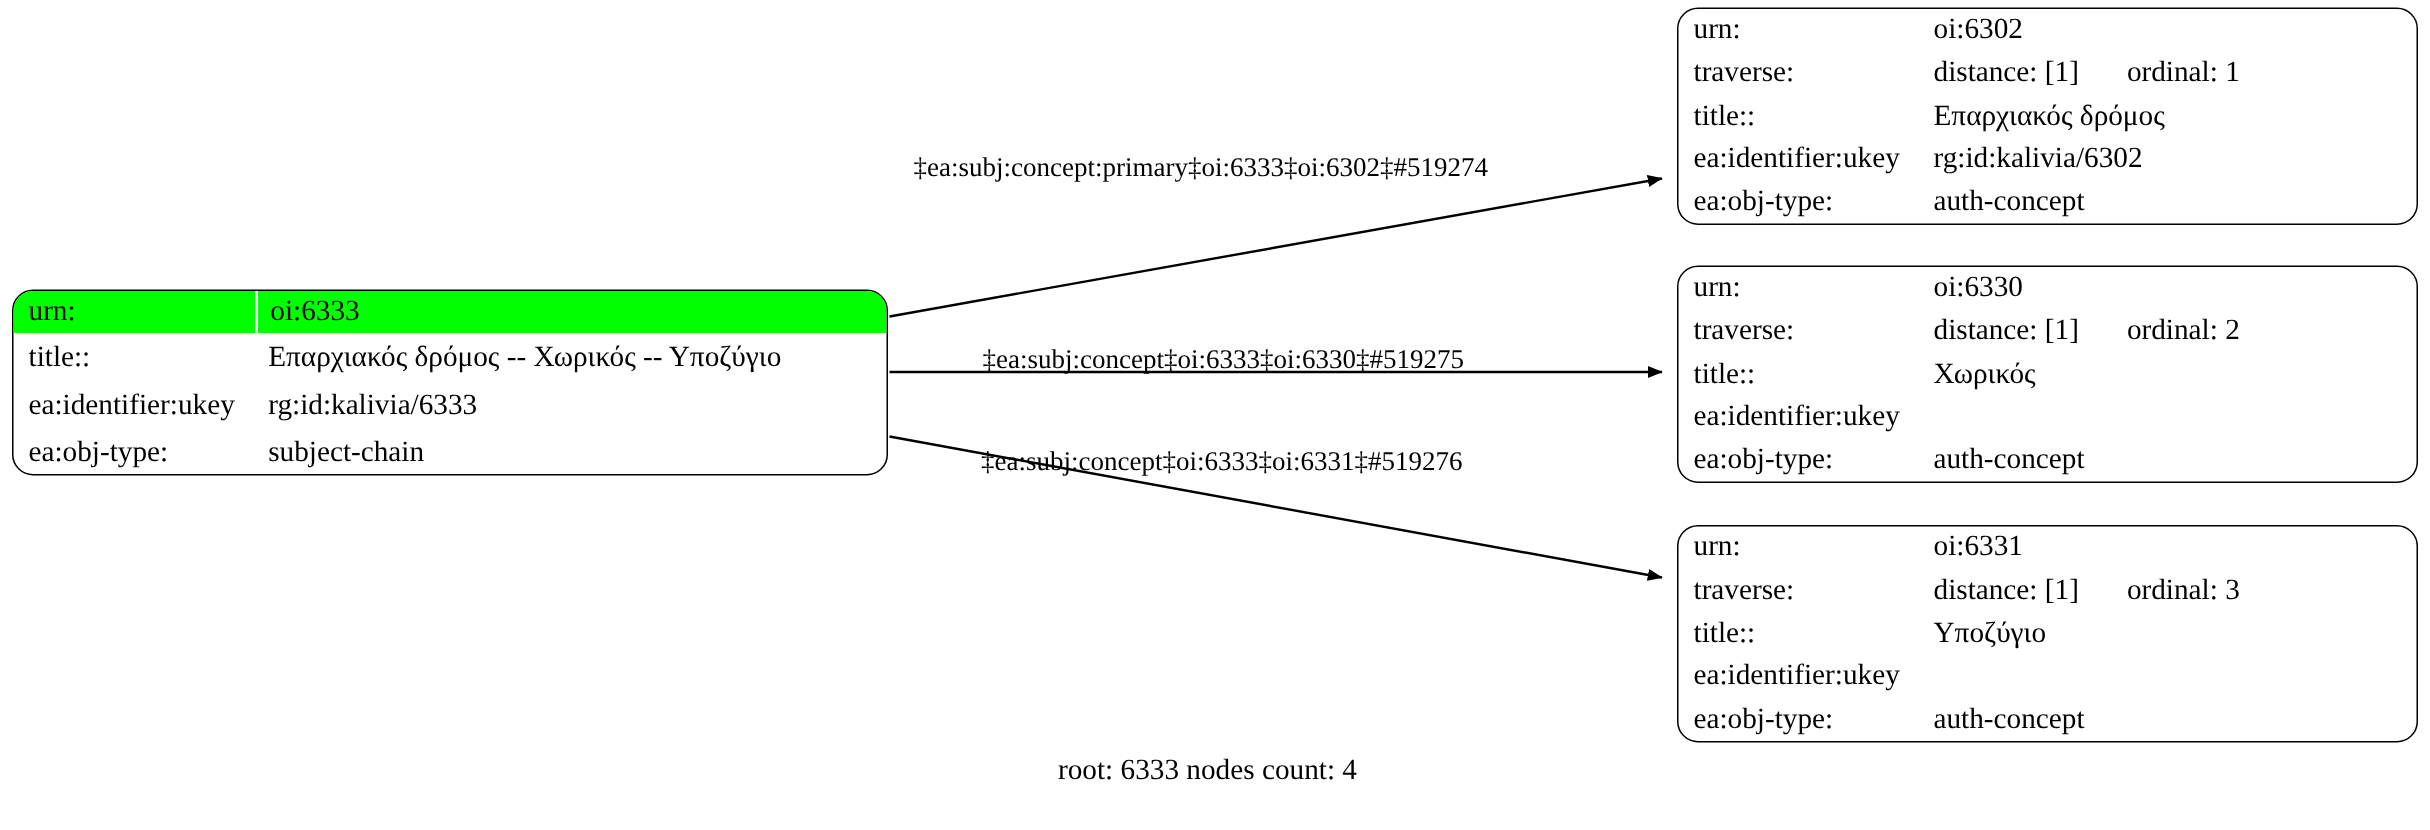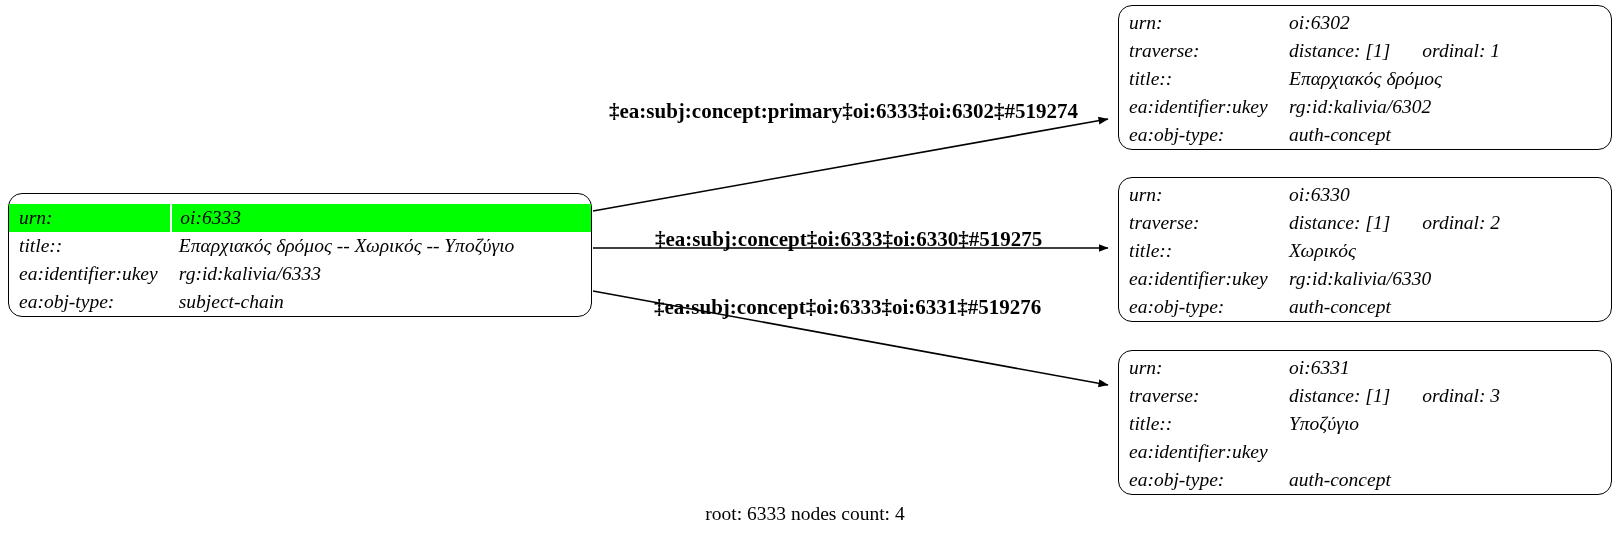--- a/index.html
+++ b/index.html
@@ -28,22 +28,21 @@
     border: 1.6px solid #000000;
     border-radius: 14px;
     background: #ffffff;
     overflow: hidden;
   }
   .node-inner {
     position: absolute;
     left: 0; right: 0; top: 0; bottom: 0;
     display: flex;
     flex-direction: column;
-    justify-content: flex-end;
-    font-style: italic;
+    justify-content: space-between;
   }
   .row {
     display: flex;
     align-items: center;
     height: 28px;
     line-height: 28px;
     font-size: 19.5px;
     white-space: nowrap;
   }
   .cell-key {
@@ -72,25 +71,24 @@
   #node-6330 { top: 177px; height: 145px; }
   #node-6331 { top: 350px; height: 145px; }
   .node-child .cell-key { width: 162px; }
   .node-child .cell-val { width: 320px; }
   .traverse-val { display: flex; }
   .traverse-val .ordinal { margin-left: 32px; }
 
   
   .edge-label {
     position: absolute;
-    font-size: 21px;
+    font-size: 18px;
     line-height: 22px;
     white-space: nowrap;
     color: #000000;
-    font-weight: bold;
   }
   #edge-label-1 { left: 609px; top: 100px; }
   #edge-label-2 { left: 655px; top: 228px; }
   #edge-label-3 { left: 654px; top: 296px; }
 
   
   #caption {
     position: absolute;
     left: 0;
     top: 503px;
@@ -179,21 +177,20 @@
         <span>distance: [1]</span>
         <span class="ordinal">ordinal: 2</span>
       </span>
     </div>
     <div class="row">
       <span class="cell-key">title::</span>
       <span class="cell-val">Χωρικός</span>
     </div>
     <div class="row">
       <span class="cell-key">ea:identifier:ukey</span>
-      <span class="cell-val">rg:id:kalivia/6330</span>
     </div>
     <div class="row">
       <span class="cell-key">ea:obj-type:</span>
       <span class="cell-val">auth-concept</span>
     </div>
   </div>
 </div>
 
 <div class="node node-child" id="node-6331">
   <div class="node-inner">

